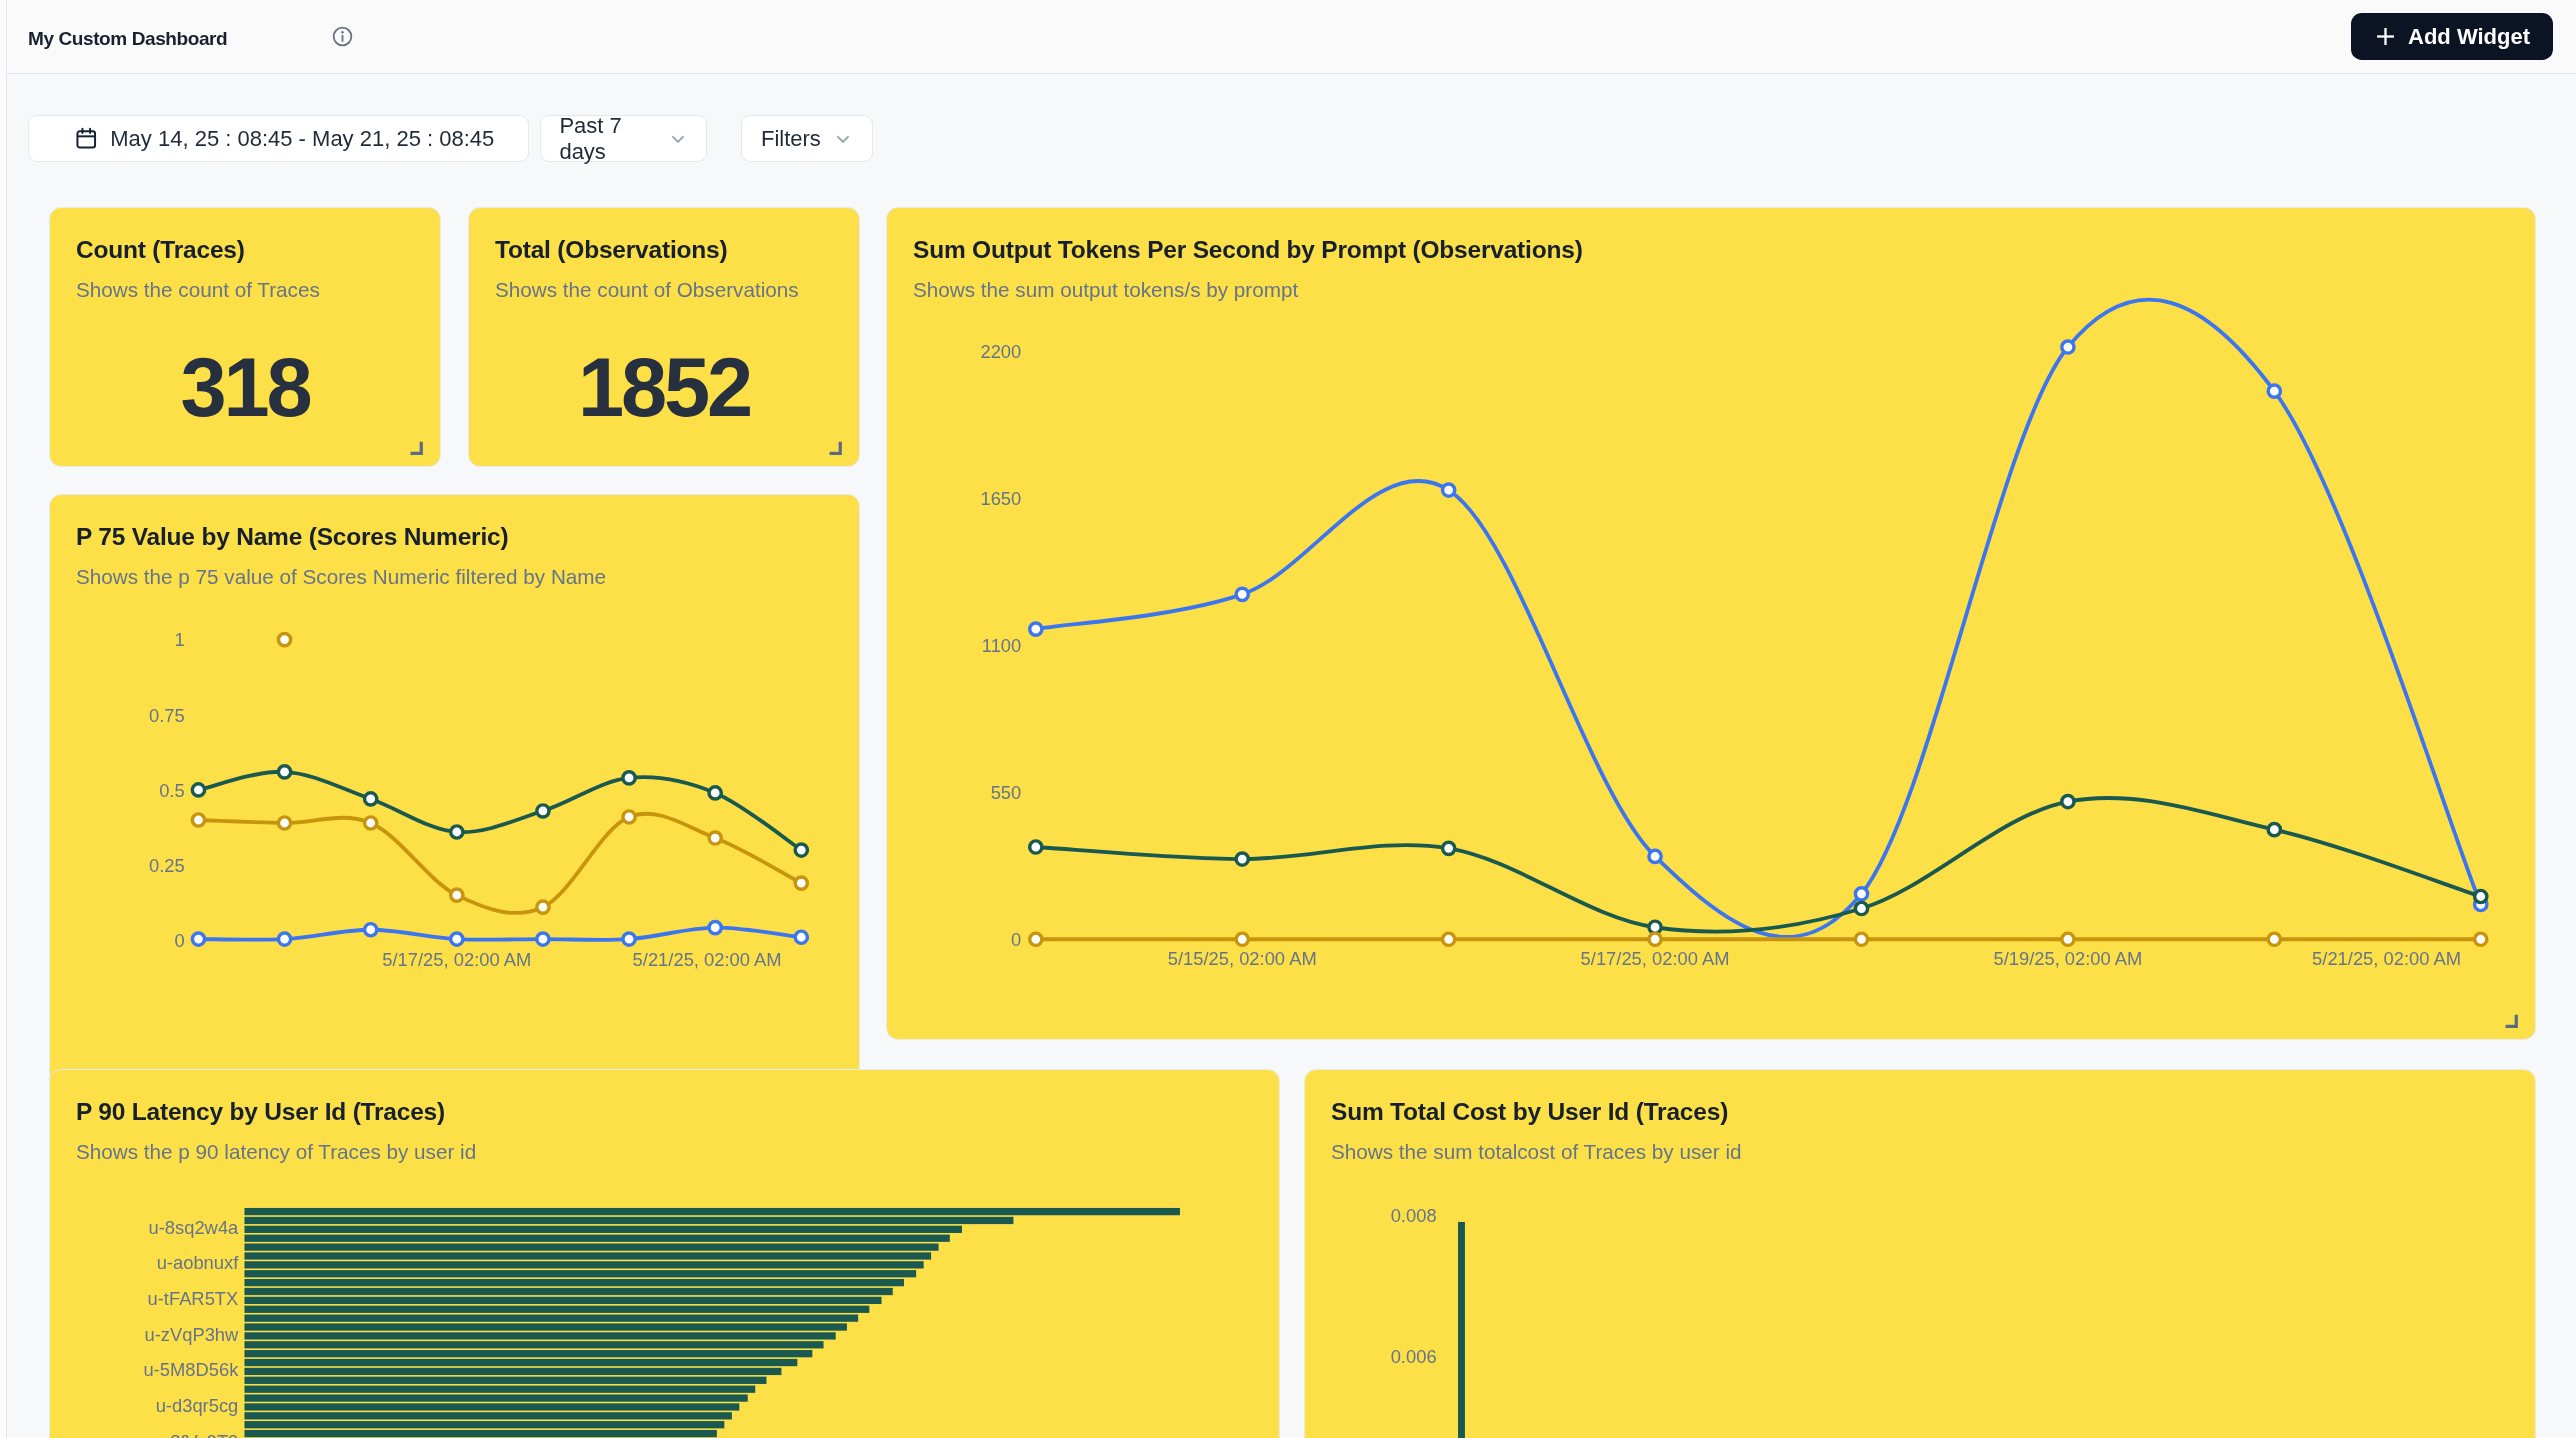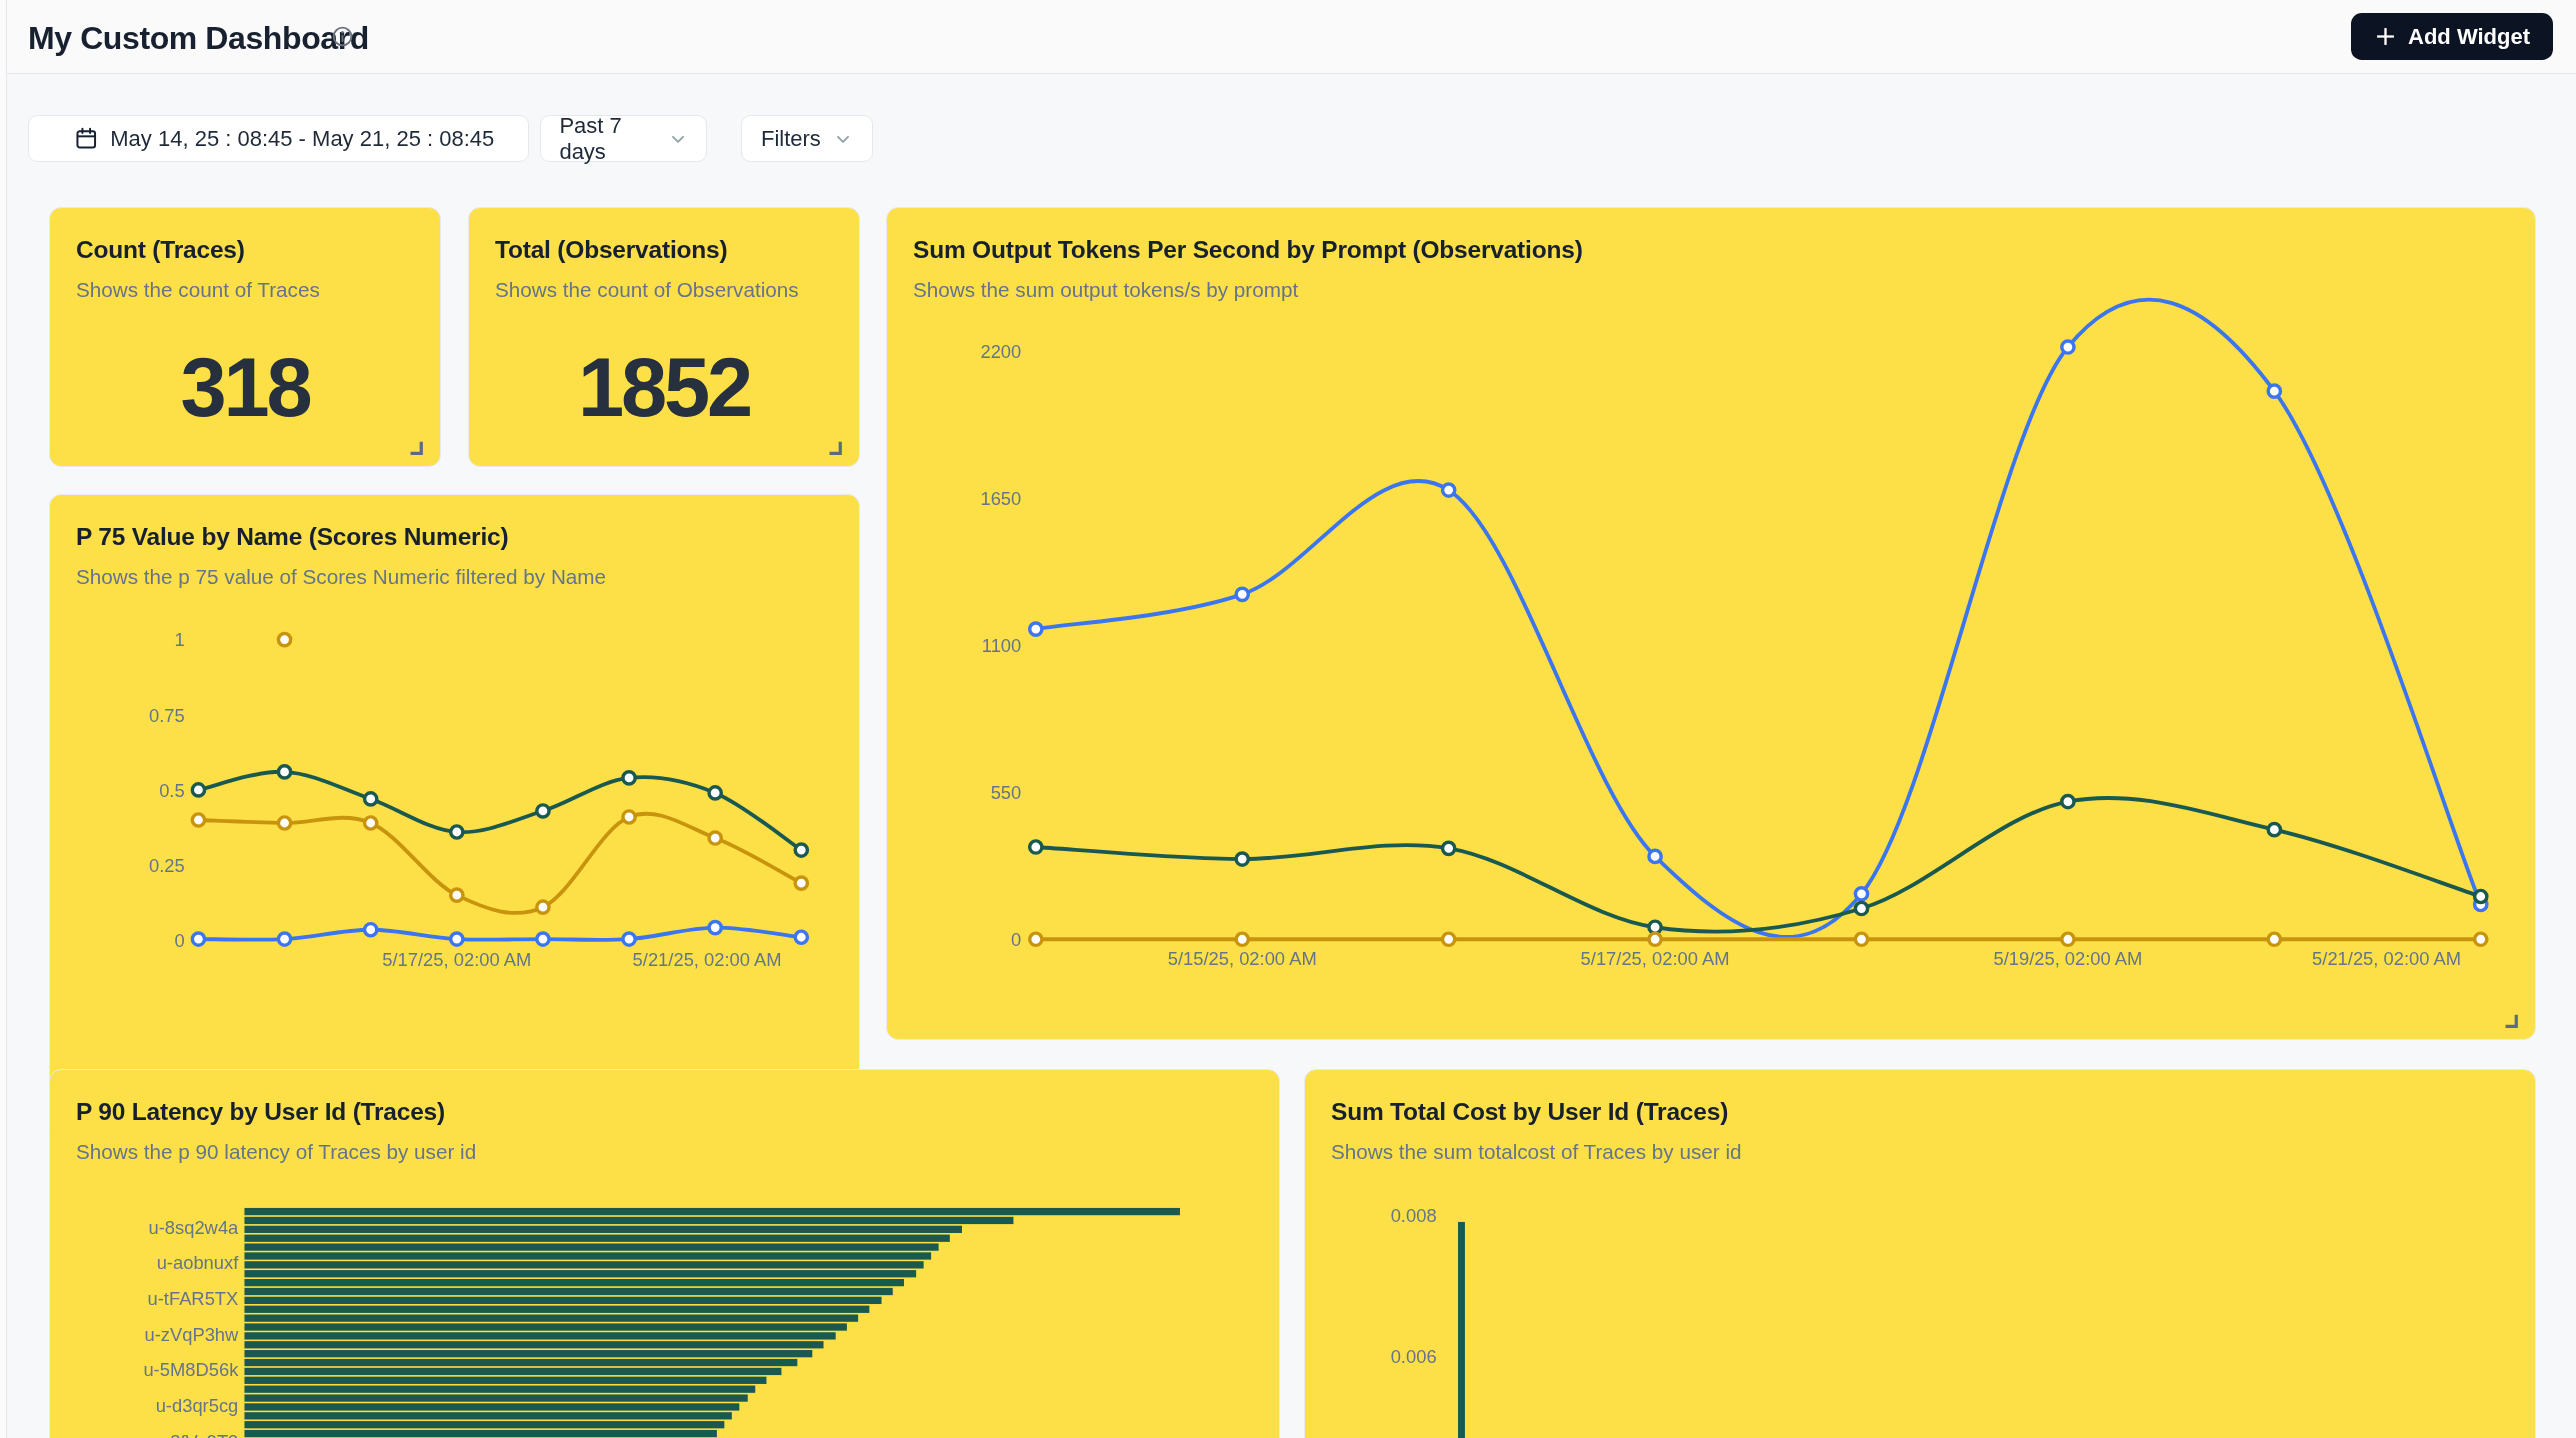--- a/index.html
+++ b/index.html
@@ -5,21 +5,21 @@
   html,body{margin:0;padding:0;}
   body{
     width:2576px;height:1439px;overflow:hidden;position:relative;
     background:#f7f8fa;
     font-family:"Liberation Sans", sans-serif;
     -webkit-font-smoothing:antialiased;
   }
   .left-sliver{position:absolute;left:0;top:0;width:6.1px;height:1439px;background:#fbfbfc;border-right:1.5px solid #e7e7ea;z-index:5;}
   
   .topbar{position:absolute;left:0;top:0;width:2576px;height:73px;background:#fafafa;border-bottom:1.5px solid #e6e6e9;z-index:4;}
-  .page-title{position:absolute;left:28px;top:20px;font-size:32px;font-weight:700;color:#18212f;letter-spacing:-0.4px;}
+  .page-title{position:absolute;left:28px;top:28px;font-size:19px;font-weight:700;color:#18212f;letter-spacing:-0.4px;}
   .info-icon{position:absolute;left:331px;top:25px;width:23px;height:23px;}
   .add-widget{position:absolute;right:23px;top:13px;height:47px;background:#0c1322;border-radius:10.7px;
     display:flex;align-items:center;gap:10.7px;padding:0 23px;color:#fff;font-size:22px;font-weight:600;border:none;cursor:pointer;margin-left:43px;}
   
   .pill{position:absolute;top:115px;height:47px;background:#ffffff;border:1.5px solid #e4e8ee;border-radius:9.2px;
     display:flex;align-items:center;gap:12.2px;padding:0 18.4px;box-sizing:border-box;
     font-size:22px;font-weight:500;color:#1f2937;cursor:pointer;}
   .pill-date{left:27.6px;width:501px;padding-left:45px;}
   .pill-range{left:540px;width:167px;justify-content:center;}
   .pill-filters{left:741px;width:132px;justify-content:center;}

